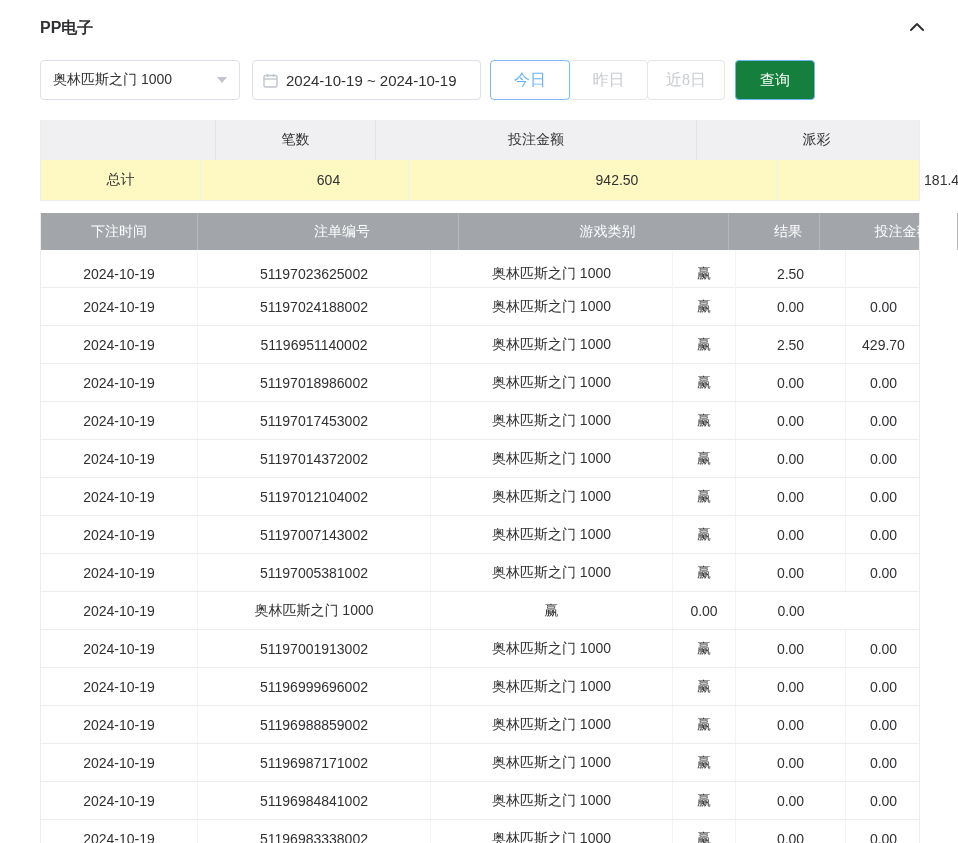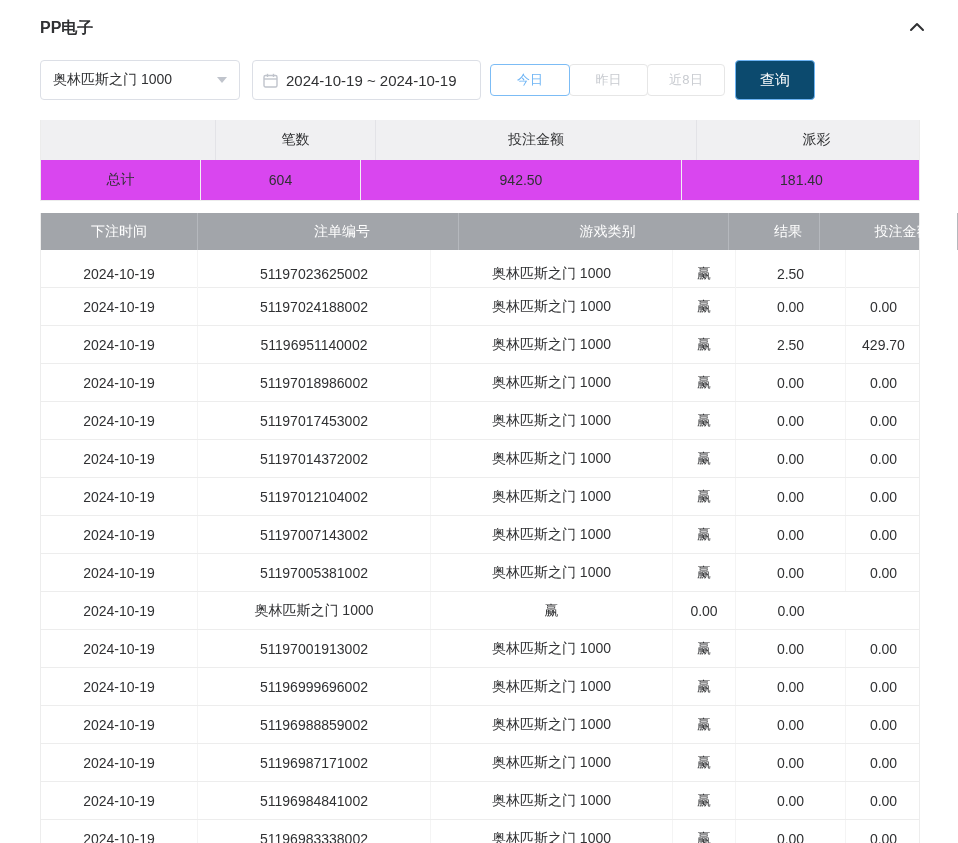--- a/index.html
+++ b/index.html
@@ -40,50 +40,50 @@
   .date-picker {
     width:229px; height:40px;
     border:1px solid #dcdfe6; border-radius:4px;
     display:flex; align-items:center;
     padding:0 10px; margin-right:9px;
     font-size:15px; font-weight:500; color:#303133;
     cursor:pointer; background:#fff; white-space:nowrap;
   }
   .date-picker .cal { margin-right:8px; display:flex; align-items:center; }
   .quick-btn {
-    width:80px; height:32px;
+    width:80px; height:40px;
     background:#fff; border:1px solid #e6e6e6; border-radius:4px;
-    font-size:13px; color:#c8cbd0; cursor:pointer;
+    font-size:16px; color:#c8cbd0; cursor:pointer;
     margin-left:-1px;
-    font-family:Liberation Mono, monospace;
+    font-family:Liberation Serif, serif;
   }
   .quick-btn:first-of-type { margin-left:0; }
   .quick-btn.active {
     border:1px solid #7cbcf5; color:#6db4f5; position:relative; z-index:1;
   }
   .quick-btn.b2 { width:79px; }
   .quick-btn.b3 { width:78px; }
   .search-btn {
     width:80px; height:40px; margin-left:10px;
-    background:#0c4a6e; border:1px solid #6db4f5; border-radius:4px;
+    background:#15803d; border:1px solid #6db4f5; border-radius:4px;
     font-size:15px; color:#fff; cursor:pointer;
     font-family:inherit;
   }
   
   .summary-table {
     position:absolute; top:120px; left:40px; width:880px;
     border:1px solid #ececec; border-top:none;
     font-size:14px; color:#303133;
   }
   .s-head, .s-row {
     display:grid;
     grid-template-columns:160px 160px 321px 239px;
   }
   .s-head { background:#f0f0f2; height:40px;padding-left:15px; }
-  .s-row  { background:#d946ef; height:40px; }
+  .s-row  { background:#fef9c3; height:40px;gap:48px; }
   .s-cell {
     display:flex; align-items:center; justify-content:center;
     border-right:1px solid #e3e3e7;
   }
   .s-row .s-cell { border-right:1px solid #f0f0f2; }
   .s-cell:last-child { border-right:none; }
   
   .main-table {
     position:absolute; top:213px; left:40px; width:880px;
     border-left:1px solid #ededed; border-right:1px solid #ededed;

